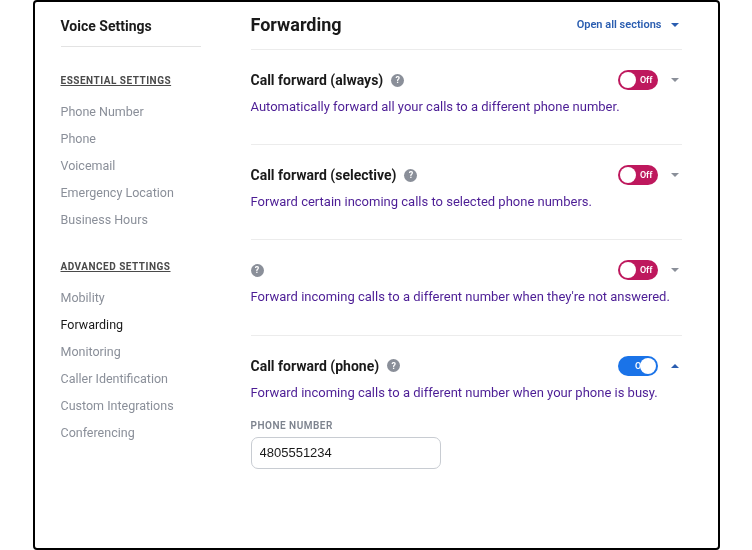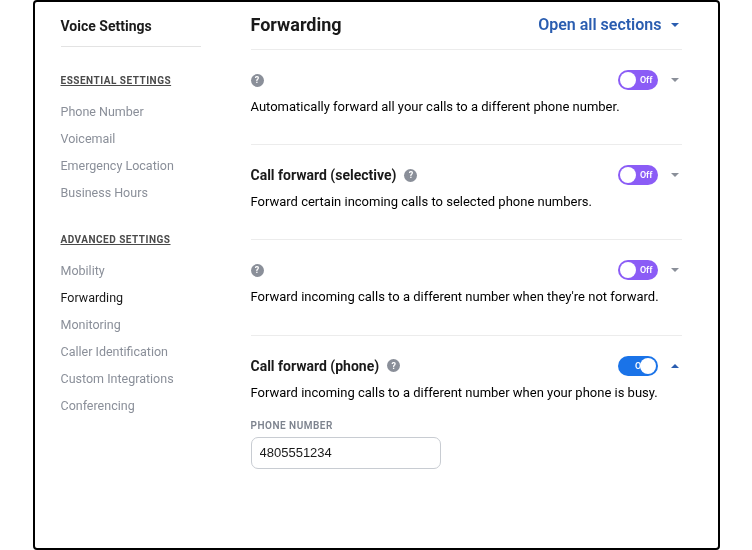--- a/index.html
+++ b/index.html
@@ -70,21 +70,21 @@
   }
   .page-title {
     font-size: 18px;
     font-weight: 700;
     color: #1a1a1a;
   }
   .open-all {
     display: inline-flex;
     align-items: center;
     gap: 6px;
-    font-size: 16px;
+    font-size: 11px;
     font-weight: 600;
     color: #2a5db0;
     cursor: pointer;
   }
   .section {
     padding: 20px 0 28px 0;
     border-bottom: 1px solid #ececec;
   }
   .section:last-child { border-bottom: none; }
   .section-header-row {
@@ -109,21 +109,21 @@
     color: #fff;
     font-size: 9px;
     font-weight: 700;
     display: inline-flex;
     align-items: center;
     justify-content: center;
     cursor: pointer;
   }
   .section-desc {
     font-size: 13px;
-    color: #000000;
+    color: #4c1d95;
     margin-top: 8px;
     line-height: 1.4;
   }
   .section-controls {
     display: flex;
     align-items: center;
     gap: 10px;
   }
   .toggle {
     width: 40px;
@@ -131,21 +131,21 @@
     border-radius: 10px;
     position: relative;
     cursor: pointer;
     font-size: 9px;
     font-weight: 600;
     color: #fff;
     display: flex;
     align-items: center;
   }
   .toggle.off {
-    background: #8b5cf6;
+    background: #be185d;
     justify-content: flex-end;
     padding-right: 5px;
   }
   .toggle.on {
     background: #1a73e8;
     justify-content: center;
     padding-left: 6px;
   }
   .toggle-knob {
     position: absolute;
@@ -189,20 +189,21 @@
 <body>
 
 <div class="frame">
 
   <aside class="sidebar">
     <div class="sidebar-title">Voice Settings</div>
     <hr class="sidebar-divider">
 
     <div class="sidebar-group-label">ESSENTIAL SETTINGS</div>
     <div class="sidebar-item">Phone Number</div>
+    <div class="sidebar-item">Phone</div>
     <div class="sidebar-item">Voicemail</div>
     <div class="sidebar-item">Emergency Location</div>
     <div class="sidebar-item">Business Hours</div>
 
     <div class="sidebar-group-label">ADVANCED SETTINGS</div>
     <div class="sidebar-item">Mobility</div>
     <div class="sidebar-item active">Forwarding</div>
     <div class="sidebar-item">Monitoring</div>
     <div class="sidebar-item">Caller Identification</div>
     <div class="sidebar-item">Custom Integrations</div>
@@ -219,20 +220,21 @@
           <svg viewBox="0 0 10 10">
               <path d="M1 3 L5 7 L9 3 Z"></path>
             </svg>
         </span>
       </span>
     </div>
 
     <div class="section">
       <div class="section-header-row">
         <div class="section-title-wrap">
+          <span class="section-title">Call forward (always)</span>
           <span class="help-icon">?</span>
         </div>
         <div class="section-controls">
           <div class="toggle off">
             <span>Off</span>
             <span class="toggle-knob"></span>
           </div>
           <span class="chevron chev-down">
             <svg viewBox="0 0 10 10">
                 <path d="M1 3 L5 7 L9 3 Z"></path>
@@ -274,21 +276,21 @@
             <span>Off</span>
             <span class="toggle-knob"></span>
           </div>
           <span class="chevron chev-down">
             <svg viewBox="0 0 10 10">
                 <path d="M1 3 L5 7 L9 3 Z"></path>
               </svg>
           </span>
         </div>
       </div>
-      <p class="section-desc">Forward incoming calls to a different number when they're not forward.</p>
+      <p class="section-desc">Forward incoming calls to a different number when they're not answered.</p>
     </div>
 
     <div class="section">
       <div class="section-header-row">
         <div class="section-title-wrap">
           <span class="section-title">Call forward (phone)</span>
           <span class="help-icon">?</span>
         </div>
         <div class="section-controls">
           <div class="toggle on">

